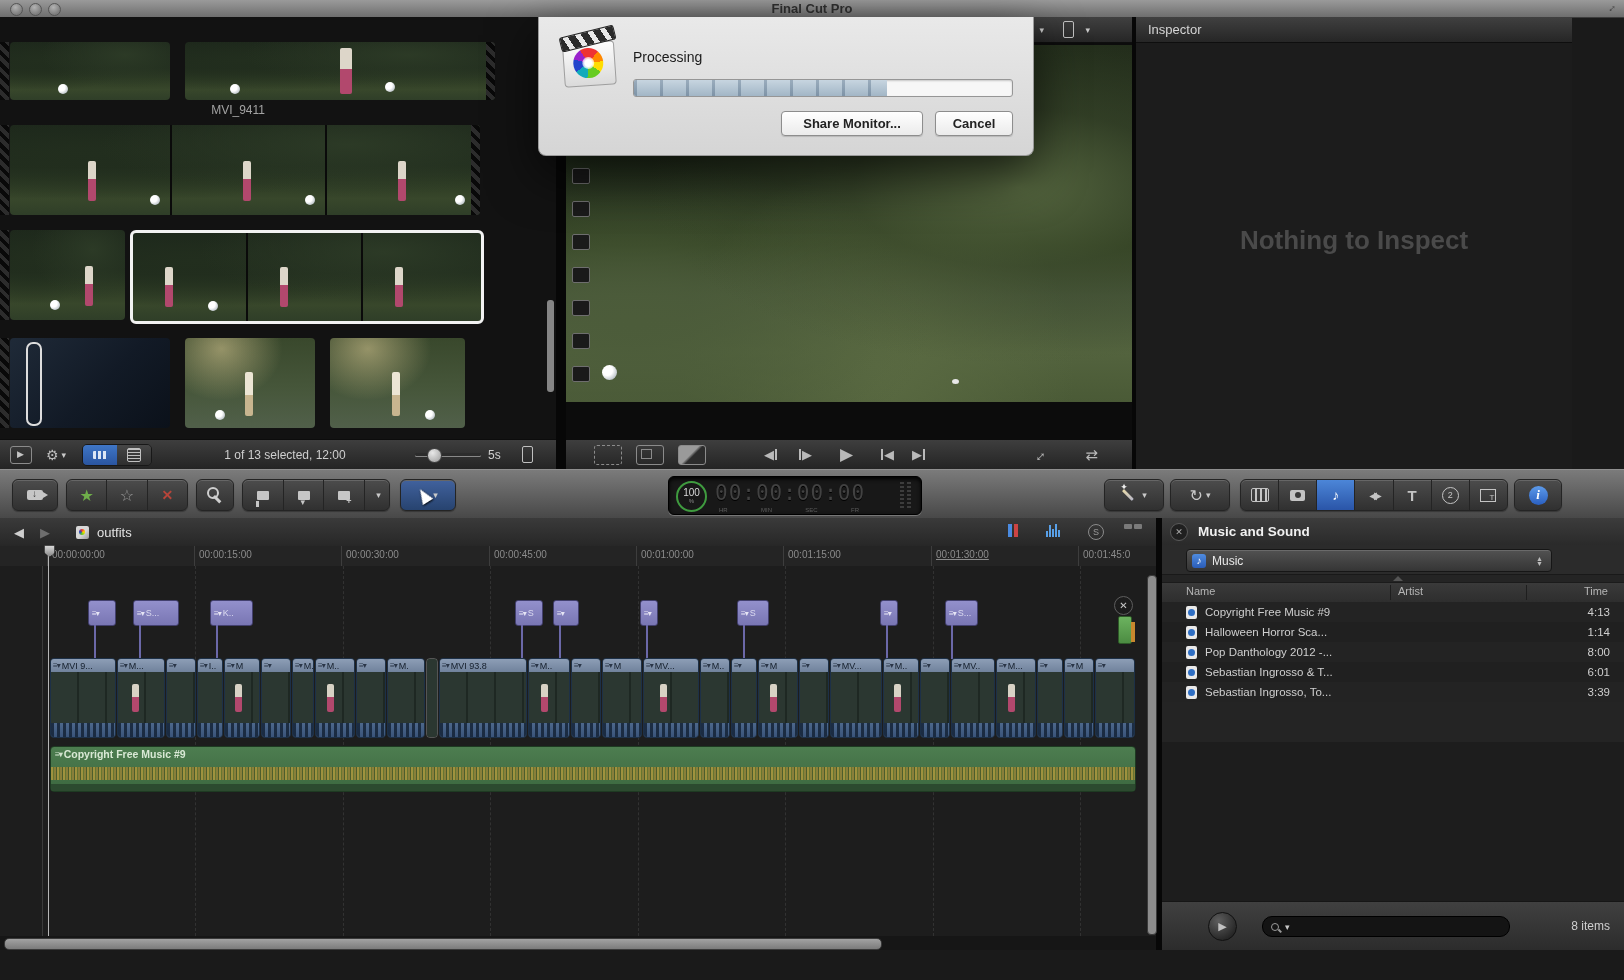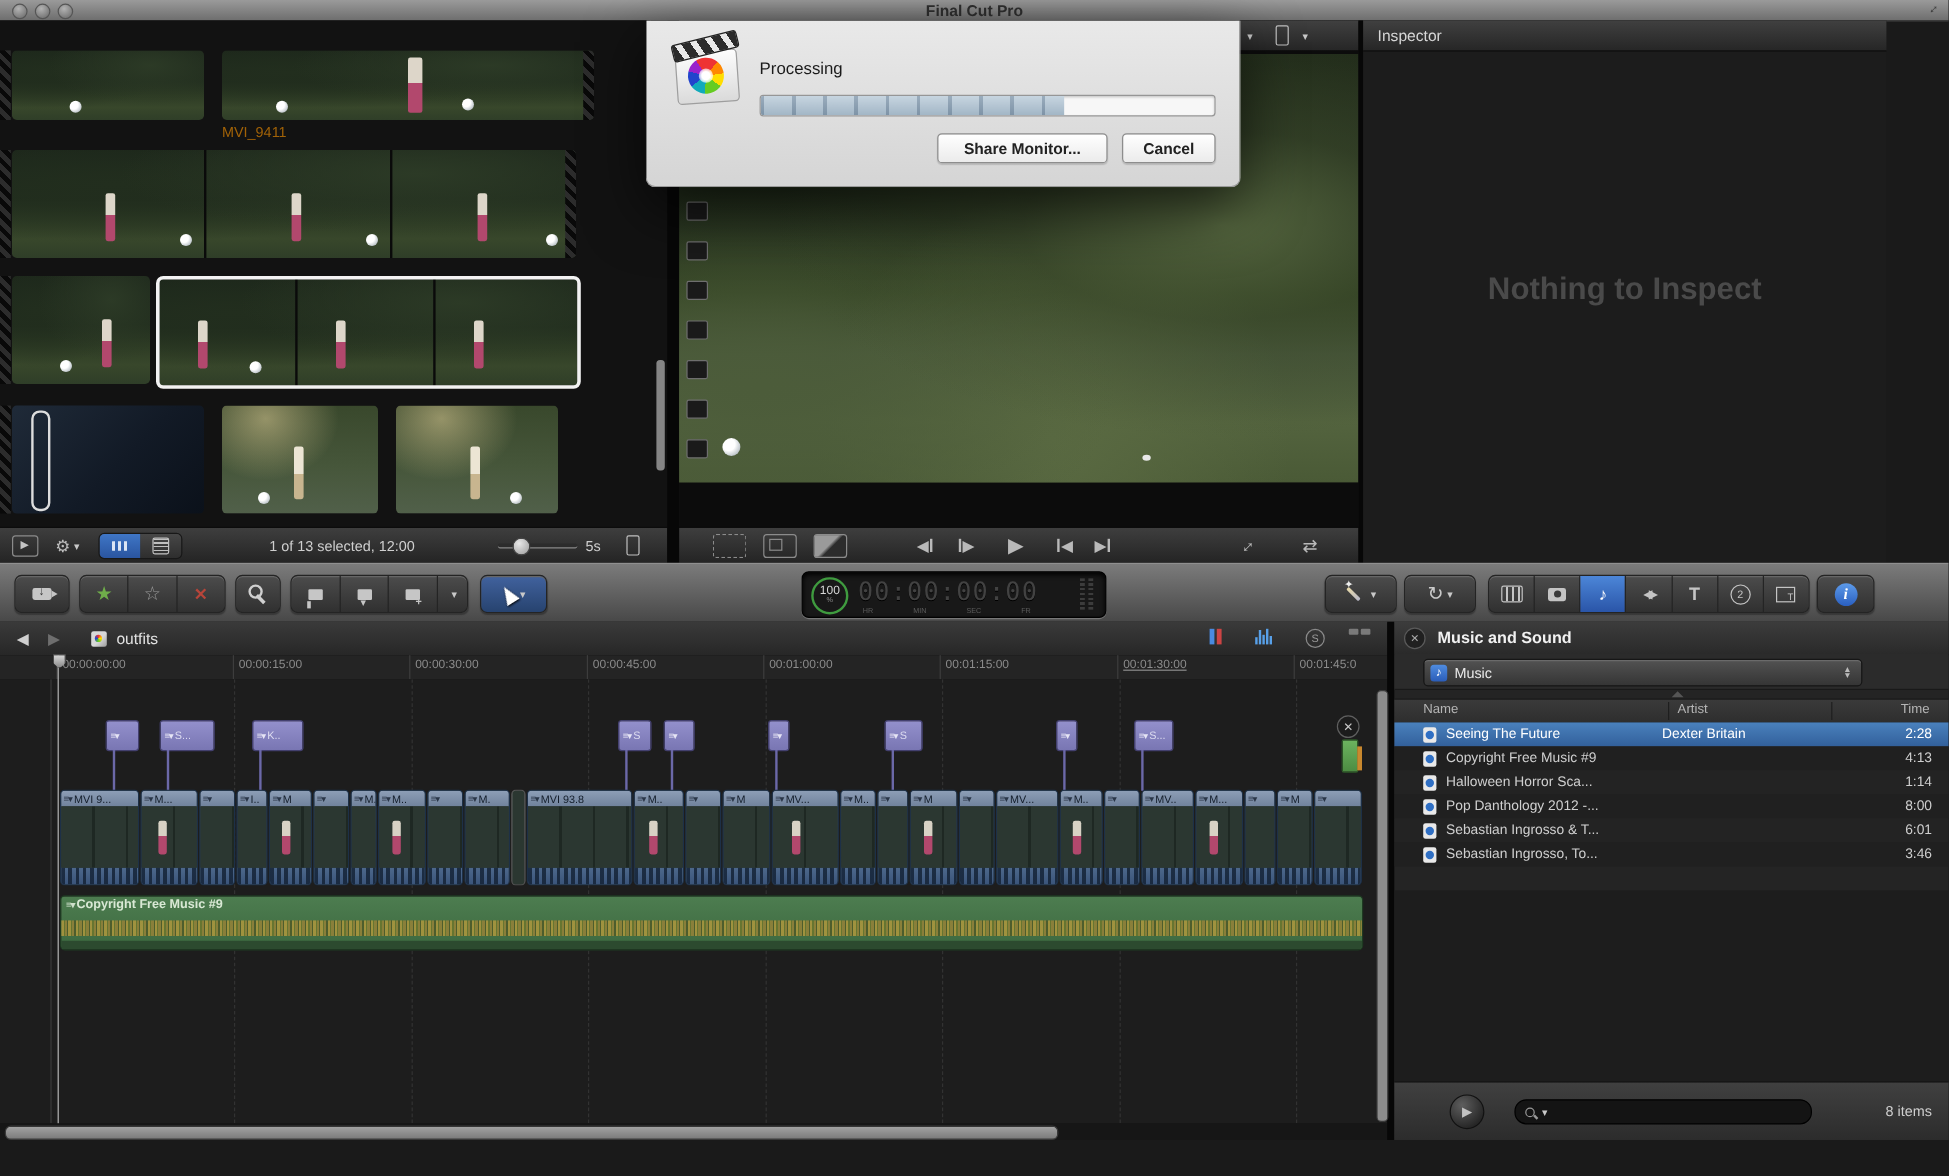--- a/index.html
+++ b/index.html
@@ -42,21 +42,21 @@
     radial-gradient(ellipse at 28% 12%,rgba(238,218,160,.5),rgba(0,0,0,0) 46%),
     linear-gradient(180deg,#39482c 0%,#46563a 55%,#51604a 100%);}
   .darkclip{background:linear-gradient(135deg,#1f2a38 0%,#121a26 55%,#0b111a 100%);}
   .segline{position:absolute;top:0;bottom:0;width:2px;background:#0a0a0a;}
   .person{position:absolute;width:8px;height:30px;border-radius:2px;
     background:linear-gradient(180deg,#ddd6c9 0 46%,#b2486d 46% 100%);}
   .person.w{background:linear-gradient(180deg,#ece5d4 0 52%,#c8b58f 52% 100%);}
   .ball{position:absolute;width:10px;height:10px;border-radius:50%;
     background:radial-gradient(circle at 35% 35%,#fff 0 38%,#ccd2d6 66%,#8d949b);}
   .jag{position:absolute;width:9px;background:repeating-linear-gradient(45deg,#090909 0 4px,#2c2c2c 4px 8px);}
-  .clab{position:absolute;color:#a16207;font-size:12px;text-align:left;}
+  .clab{position:absolute;color:#a3a3a3;font-size:12px;text-align:right;}
   .selbox{position:absolute;border:3px solid #f2f2f2;border-radius:6px;}
   .sbarv{position:absolute;width:7px;border-radius:3px;background:#858585;}
 
   
   .viewer{position:absolute;left:566px;top:17px;width:566px;height:452px;background:#0c0c0c;}
   .video{position:absolute;left:0;top:28px;width:566px;height:357px;
     background:
      radial-gradient(ellipse at 80% 40%,#55663f 0%,rgba(62,76,46,.55) 26%,rgba(0,0,0,0) 58%),
      radial-gradient(ellipse at 12% 78%,#4c5c3a 0%,rgba(0,0,0,0) 42%),
      radial-gradient(ellipse at 55% 90%,#5a6a42 0%,rgba(0,0,0,0) 45%),
@@ -853,26 +853,20 @@
     <div class="nub"></div>
     <div class="mcols">
       <span style="position:absolute;left:24px;top:2px">Name</span>
       <span style="position:absolute;left:236px;top:2px">Artist</span>
       <span style="position:absolute;right:16px;top:2px">Time</span>
       <span class="csep" style="left:228px"></span>
         <span class="csep" style="left:364px"></span>
     </div>
     <div class="mlist">
 
-    <div class="mrow sel">
-          <span class="ficon"></span>
-          <span class="mname">Seeing The Future</span>
-          <span class="martist">Dexter Britain</span>
-          <span class="mtime">2:28</span>
-        </div>
         <div class="mrow">
           <span class="ficon"></span>
           <span class="mname">Copyright Free Music #9</span>
           <span class="martist"></span>
           <span class="mtime">4:13</span>
         </div>
         <div class="mrow">
           <span class="ficon"></span>
           <span class="mname">Halloween Horror   Sca...</span>
           <span class="martist"></span>
@@ -887,21 +881,21 @@
         <div class="mrow">
           <span class="ficon"></span>
           <span class="mname">Sebastian Ingrosso &amp; T...</span>
           <span class="martist"></span>
           <span class="mtime">6:01</span>
         </div>
         <div class="mrow">
           <span class="ficon"></span>
           <span class="mname">Sebastian Ingrosso, To...</span>
           <span class="martist"></span>
-          <span class="mtime">3:46</span>
+          <span class="mtime">3:39</span>
         </div>
       </div>
     <div class="mempty"></div>
     <div class="mfoot">
       <div class="playc">▶</div>
       <div class="msearch">
         <span class="mag"></span>
         <span class="darr" style="margin-left:4px">▾</span>
       </div>
       <span class="mcount">8 items</span>

